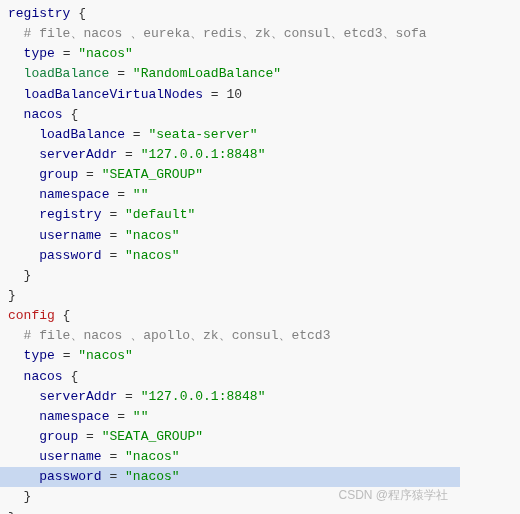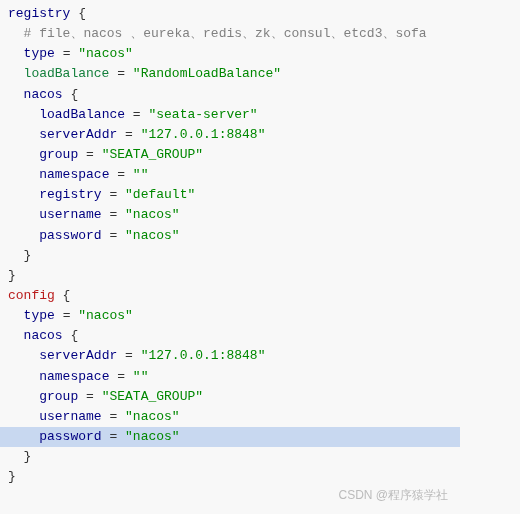--- a/index.html
+++ b/index.html
@@ -41,34 +41,36 @@
   </style>
 </head>
 <body>
 
 <div class="code-container">
   <div id="lines-container">
       <span class="code-line"><span style="color:#000080">registry</span> {</span>
       <span class="code-line"><span style="color:#808080">  # file、nacos 、eureka、redis、zk、consul、etcd3、sofa</span></span>
       <span class="code-line">  <span style="color:#000080">type</span> = <span style="color:#008800">"nacos"</span></span>
       <span class="code-line">  <span style="color:#15803d">loadBalance</span> = <span style="color:#008800">"RandomLoadBalance"</span></span>
+      <span class="code-line">  <span style="color:#000080">loadBalanceVirtualNodes</span> = 10</span>
       <span class="code-line"></span>
       <span class="code-line">  <span style="color:#000080">nacos</span> {</span>
       <span class="code-line">    <span style="color:#000080">loadBalance</span> = <span style="color:#008800">"seata-server"</span></span>
       <span class="code-line">    <span style="color:#000080">serverAddr</span> = <span style="color:#008800">"127.0.0.1:8848"</span></span>
       <span class="code-line">    <span style="color:#000080">group</span> = <span style="color:#008800">"SEATA_GROUP"</span></span>
       <span class="code-line">    <span style="color:#000080">namespace</span> = <span style="color:#008800">""</span></span>
       <span class="code-line">    <span style="color:#000080">registry</span> = <span style="color:#008800">"default"</span></span>
       <span class="code-line">    <span style="color:#000080">username</span> = <span style="color:#008800">"nacos"</span></span>
       <span class="code-line">    <span style="color:#000080">password</span> = <span style="color:#008800">"nacos"</span></span>
       <span class="code-line">  }</span>
       <span class="code-line"></span>
       <span class="code-line">}</span>
       <span class="code-line"></span>
       <span class="code-line"><span style="color:#b91c1c">config</span> {</span>
+      <span class="code-line"><span style="color:#808080">  # file、nacos 、apollo、zk、consul、etcd3</span></span>
       <span class="code-line">  <span style="color:#000080">type</span> = <span style="color:#008800">"nacos"</span></span>
       <span class="code-line"></span>
       <span class="code-line">  <span style="color:#000080">nacos</span> {</span>
       <span class="code-line">    <span style="color:#000080">serverAddr</span> = <span style="color:#008800">"127.0.0.1:8848"</span></span>
       <span class="code-line">    <span style="color:#000080">namespace</span> = <span style="color:#008800">""</span></span>
       <span class="code-line">    <span style="color:#000080">group</span> = <span style="color:#008800">"SEATA_GROUP"</span></span>
       <span class="code-line">    <span style="color:#000080">username</span> = <span style="color:#008800">"nacos"</span></span>
       <span class="code-line highlighted">    <span style="color:#000080">password</span> = <span style="color:#008800">"nacos"</span></span>
       <span class="code-line">  }</span>
       <span class="code-line">}</span>

